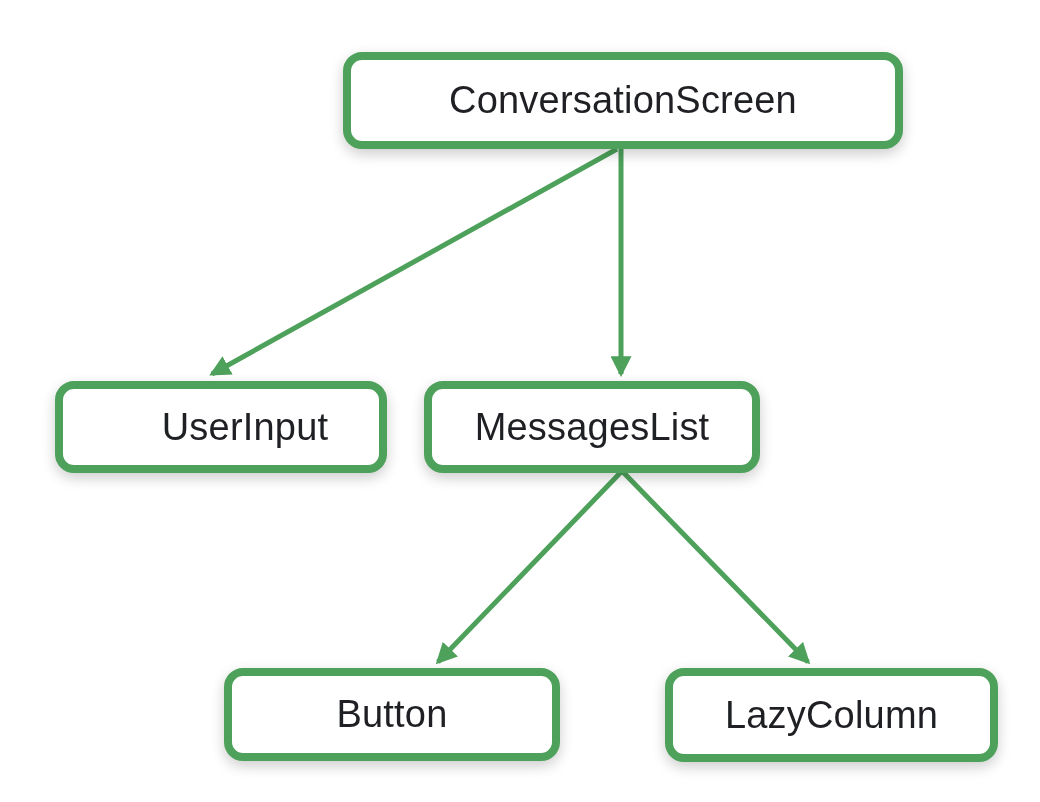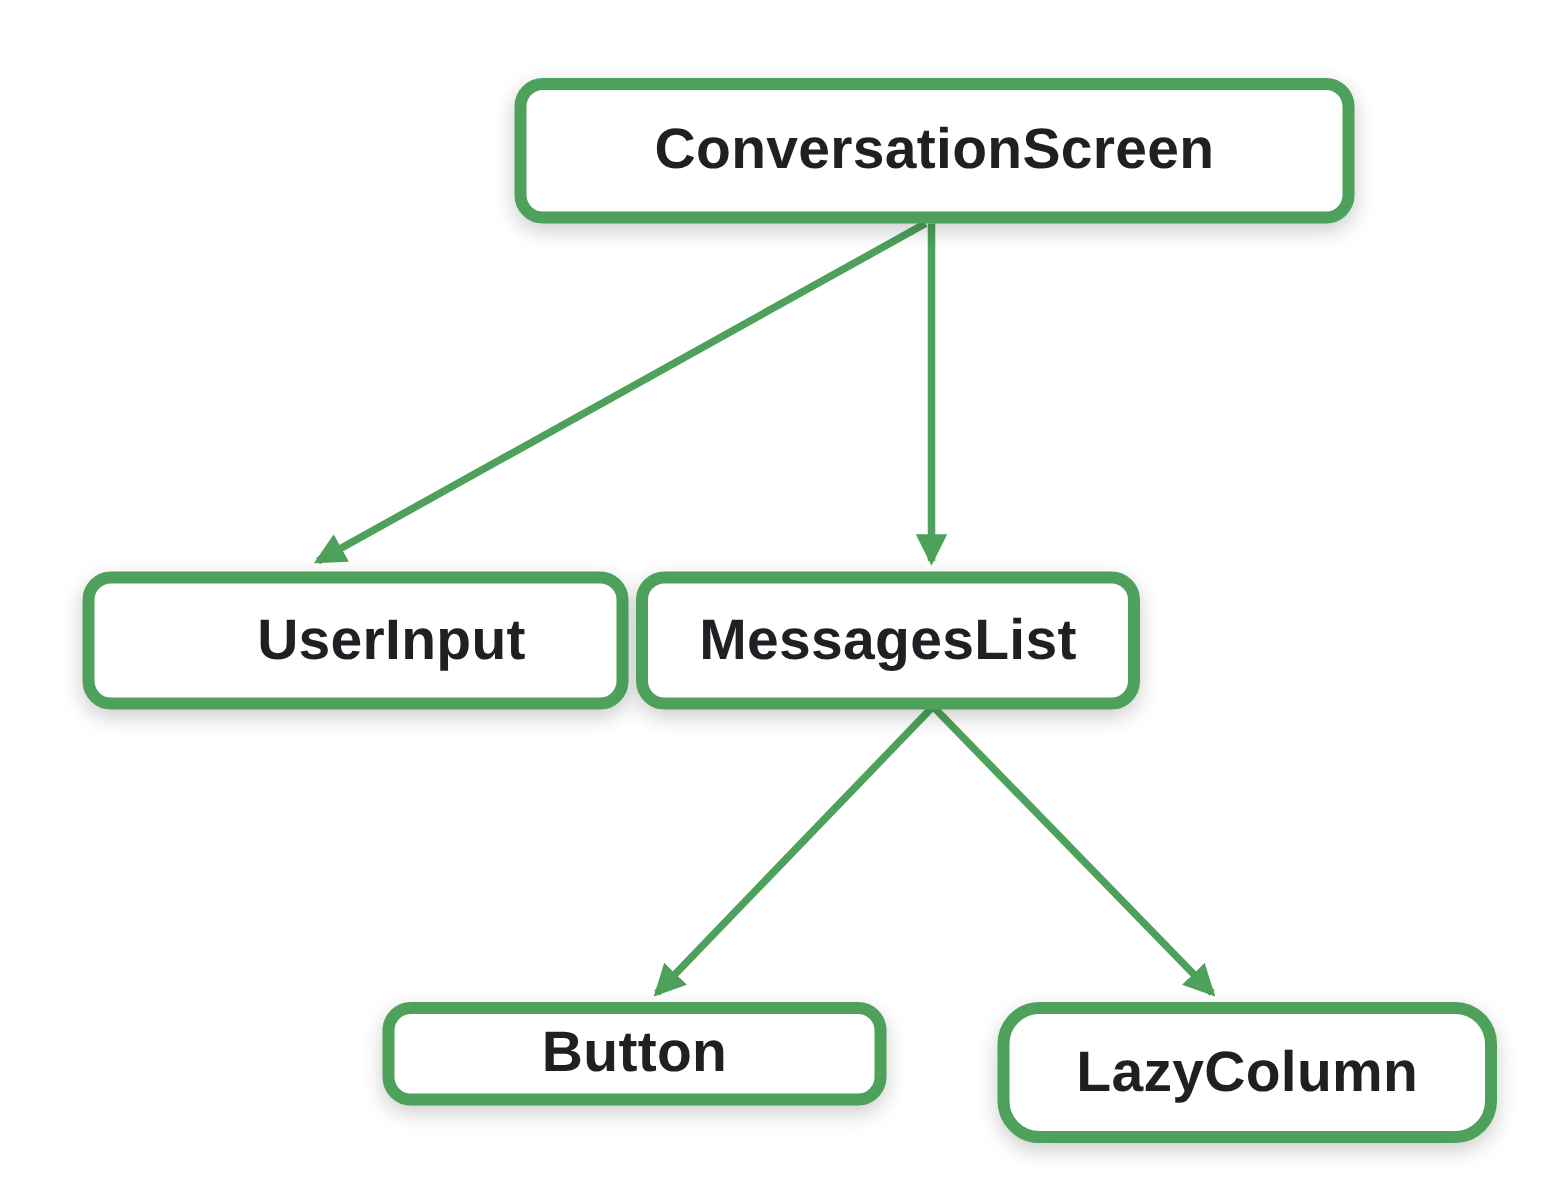--- a/index.html
+++ b/index.html
@@ -7,21 +7,20 @@
     --ink:#1f2023;
   }
   html,body{margin:0;padding:0;background:#ffffff;}
   .stage{
     position:relative;
     width:1040px;
     height:802px;
     background:#ffffff;
     overflow:hidden;
     font-family:"Liberation Sans", sans-serif;
-    font-weight:bold;
   }
   .edges{
     position:absolute;
     left:0;top:0;
     width:1040px;height:802px;
     z-index:1;
     pointer-events:none;
   }
   .node{
     position:absolute;
@@ -33,24 +32,24 @@
     display:flex;
     align-items:center;
     justify-content:center;
     font-size:38px;
     letter-spacing:0.2px;
     color:var(--ink);
     box-shadow:0 5px 14px rgba(0,0,0,0.20);
     white-space:nowrap;
   }
   .node-conversation{left:343px;top:52px;width:560px;height:97px;}
-  .node-userinput   {left:55px; top:381px;width:364px;height:92px;padding-left:48px;}
+  .node-userinput   {left:55px; top:381px;width:332px;height:92px;padding-left:48px;}
   .node-messageslist{left:424px;top:381px;width:336px;height:92px;}
-  .node-button      {left:255px;top:668px;width:336px;height:69px;}
-  .node-lazycolumn  {left:665px;top:668px;width:333px;height:94px;border-radius:28px;}
+  .node-button      {left:224px;top:668px;width:336px;height:93px;}
+  .node-lazycolumn  {left:665px;top:668px;width:333px;height:94px;}
 </style>
 </head>
 <body>
 
 <div class="stage">
 
   <svg class="edges" viewBox="0 0 1040 802" xmlns="http://www.w3.org/2000/svg">
     <defs>
       <marker id="arrow" viewBox="0 0 10 10" refX="8.5" refY="5" markerWidth="4.2" markerHeight="4.2" orient="auto-start-reverse">
         <path d="M 0 0 L 10 5 L 0 10 z" fill="#4da15a"></path>

